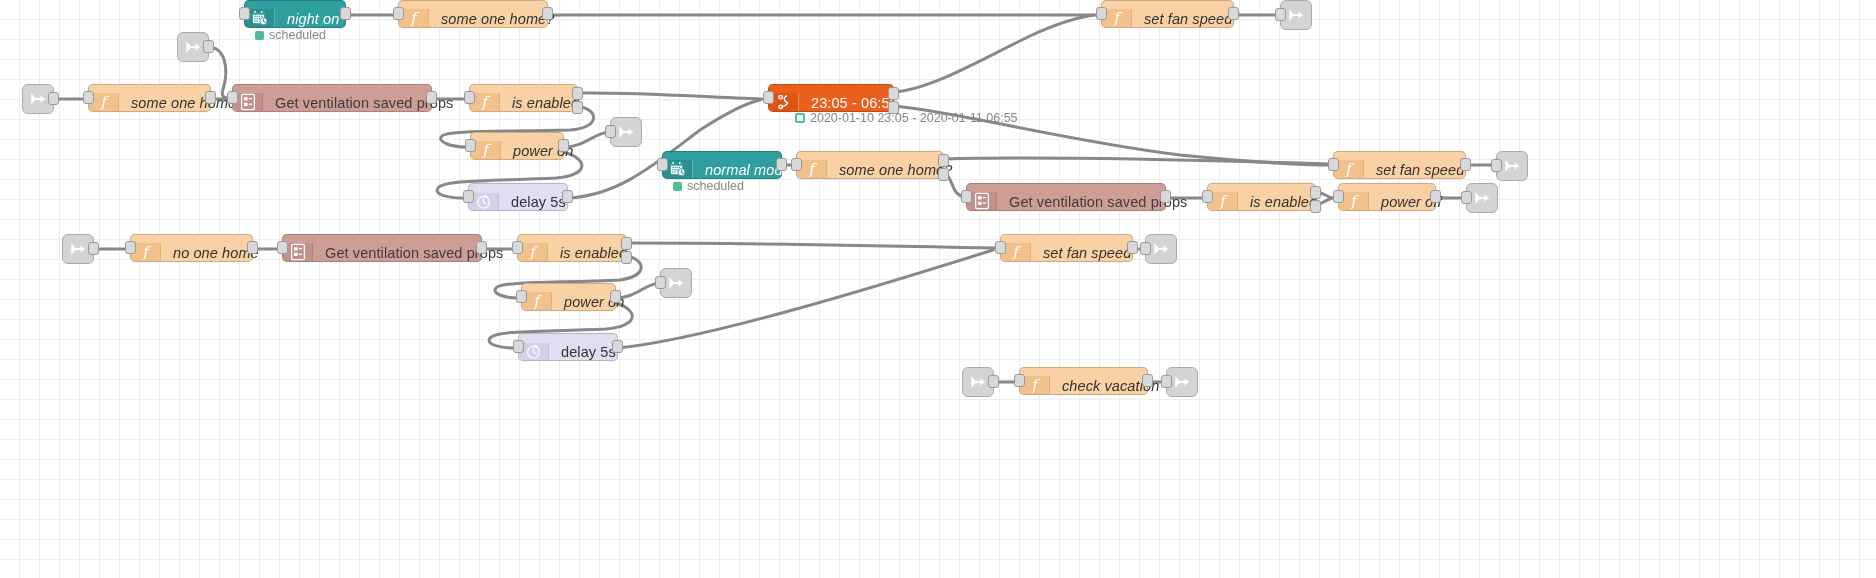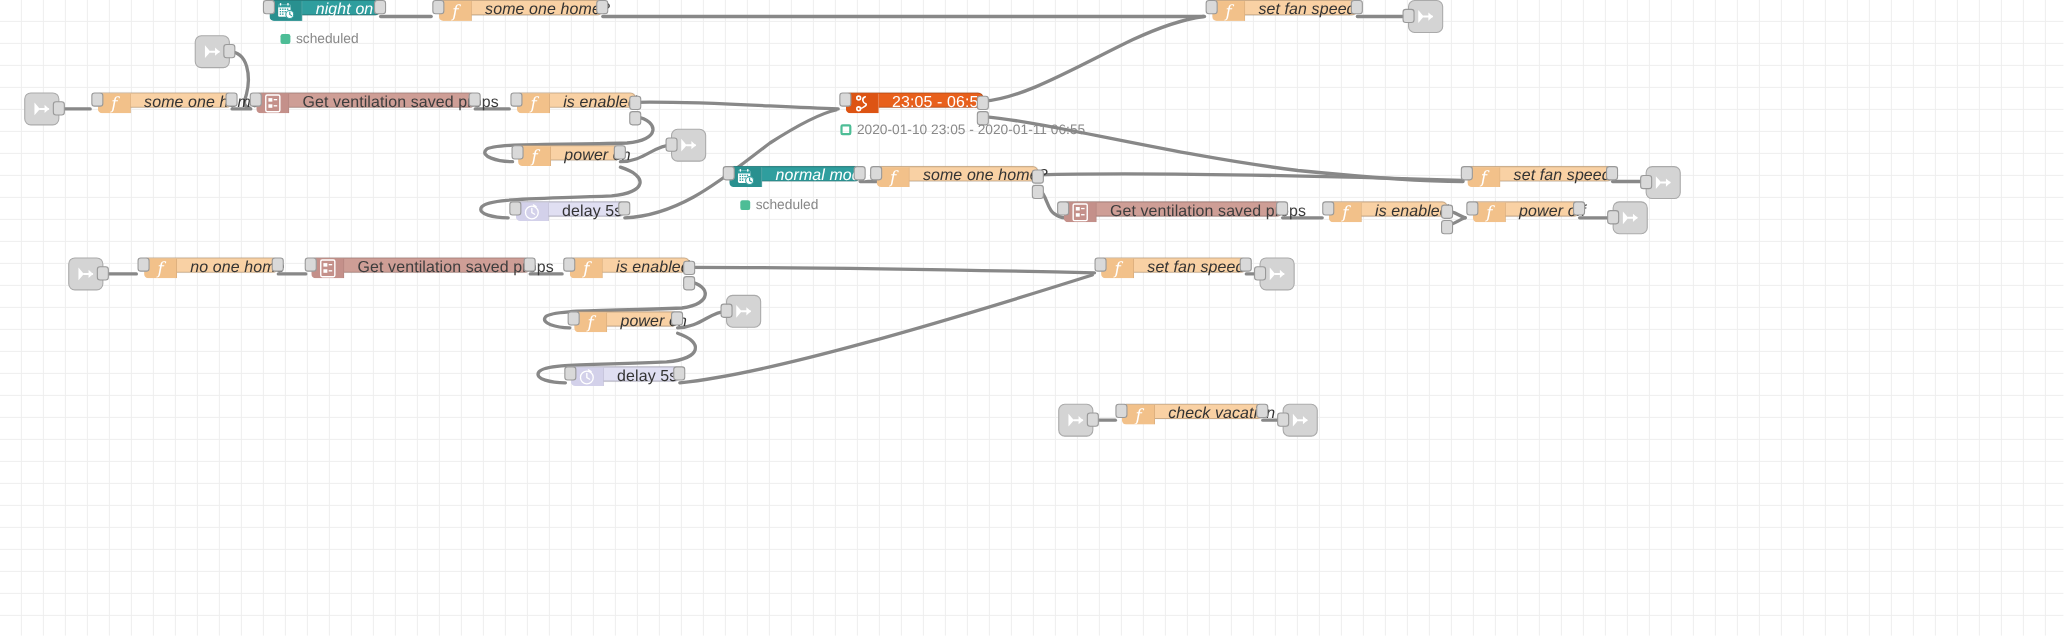--- a/index.html
+++ b/index.html
@@ -29,25 +29,25 @@
     z-index: 1;
   }
   #wires path {
     fill: none;
     stroke: #888888;
     stroke-width: 3;
     stroke-linecap: round;
   }
   .node {
     position: absolute;
-    height: 14px;
+    height: 28px;
     border-radius: 5px;
     border: 1px solid rgba(0,0,0,0.18);
     display: flex;
-    align-items: flex-start;
+    align-items: flex-end;
     z-index: 2;
     box-shadow: 0 0 0 0.5px rgba(0,0,0,0.04);
   }
   .node .icon-box {
     width: 30px;
     flex: 0 0 30px;
     display: flex;
     align-items: center;
     justify-content: center;
     border-right: 1px solid rgba(0,0,0,0.08);
@@ -366,21 +366,21 @@
         <circle cx="7.5" cy="5.5" r="2.3" fill="none" stroke="#fff" stroke-width="1.9"></circle>
         <circle cx="7.5" cy="18.5" r="2.3" fill="none" stroke="#fff" stroke-width="1.9"></circle>
         <path d="M15.5 4 C10 6 13 11.5 16 12.5 C19 13.5 12 18 9.5 18.2" stroke="#fff" stroke-width="1.9" fill="none" stroke-linecap="round"></path>
       </svg>
     </div>
     <div class="label">23:05 - 06:55</div>
     <span class="port in"></span>
     <span class="port out2" style="top:2px;"></span>
     <span class="port out2" style="top:16px;"></span>
   </div>
-  <div class="status" style="left:764px; top:111px;">
+  <div class="status" style="left:795px; top:111px;">
     <span class="ring"></span>
     <span>2020-01-10 23:05 - 2020-01-11 06:55</span>
   </div>
 
   <div class="node c-sched sched" style="left:662px; top:151px; width:120px;">
     <div class="icon-box">
       <svg width="18" height="18" viewBox="0 0 24 24">
         <rect x="2.5" y="4" width="15" height="15" rx="1.6" fill="#fff"></rect>
         <rect x="2.5" y="4" width="15" height="3.6" fill="#2f9e9e"></rect>
         <rect x="4.6" y="2.2" width="1.6" height="3.2" rx="0.7" fill="#fff"></rect>

